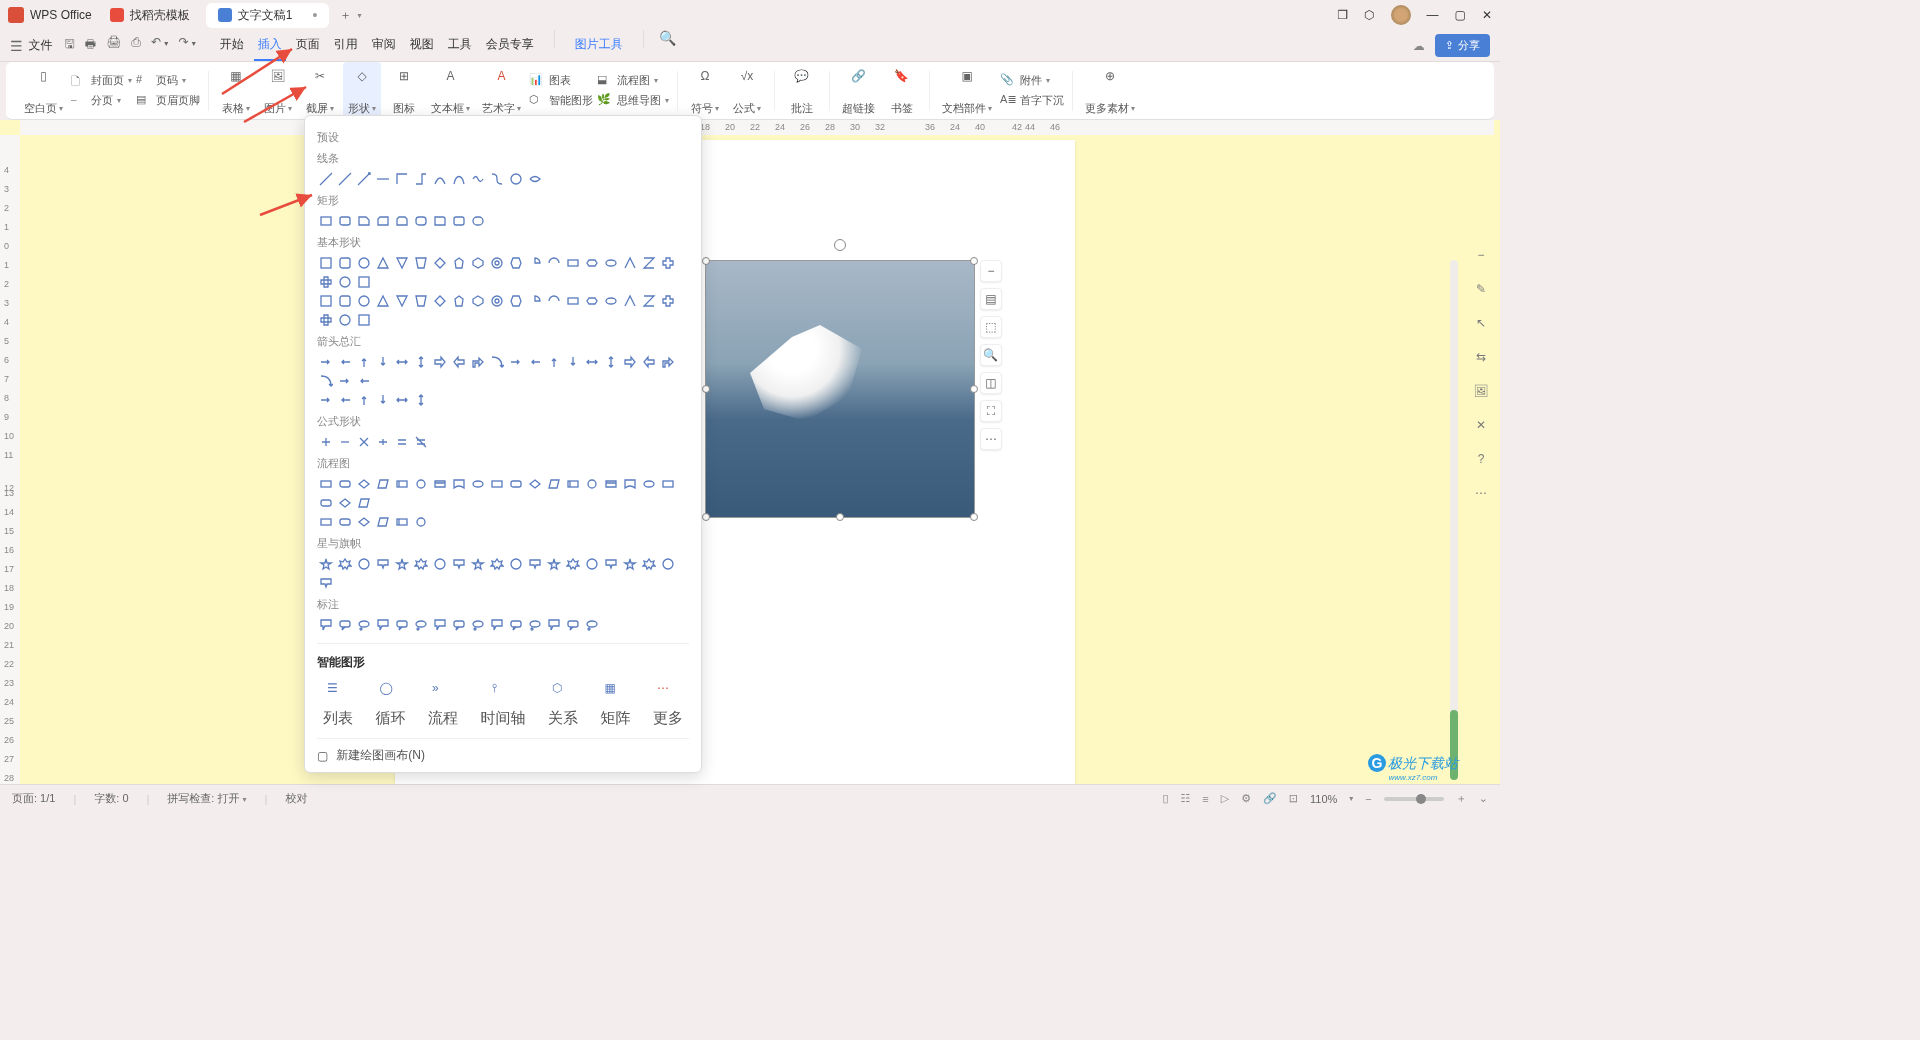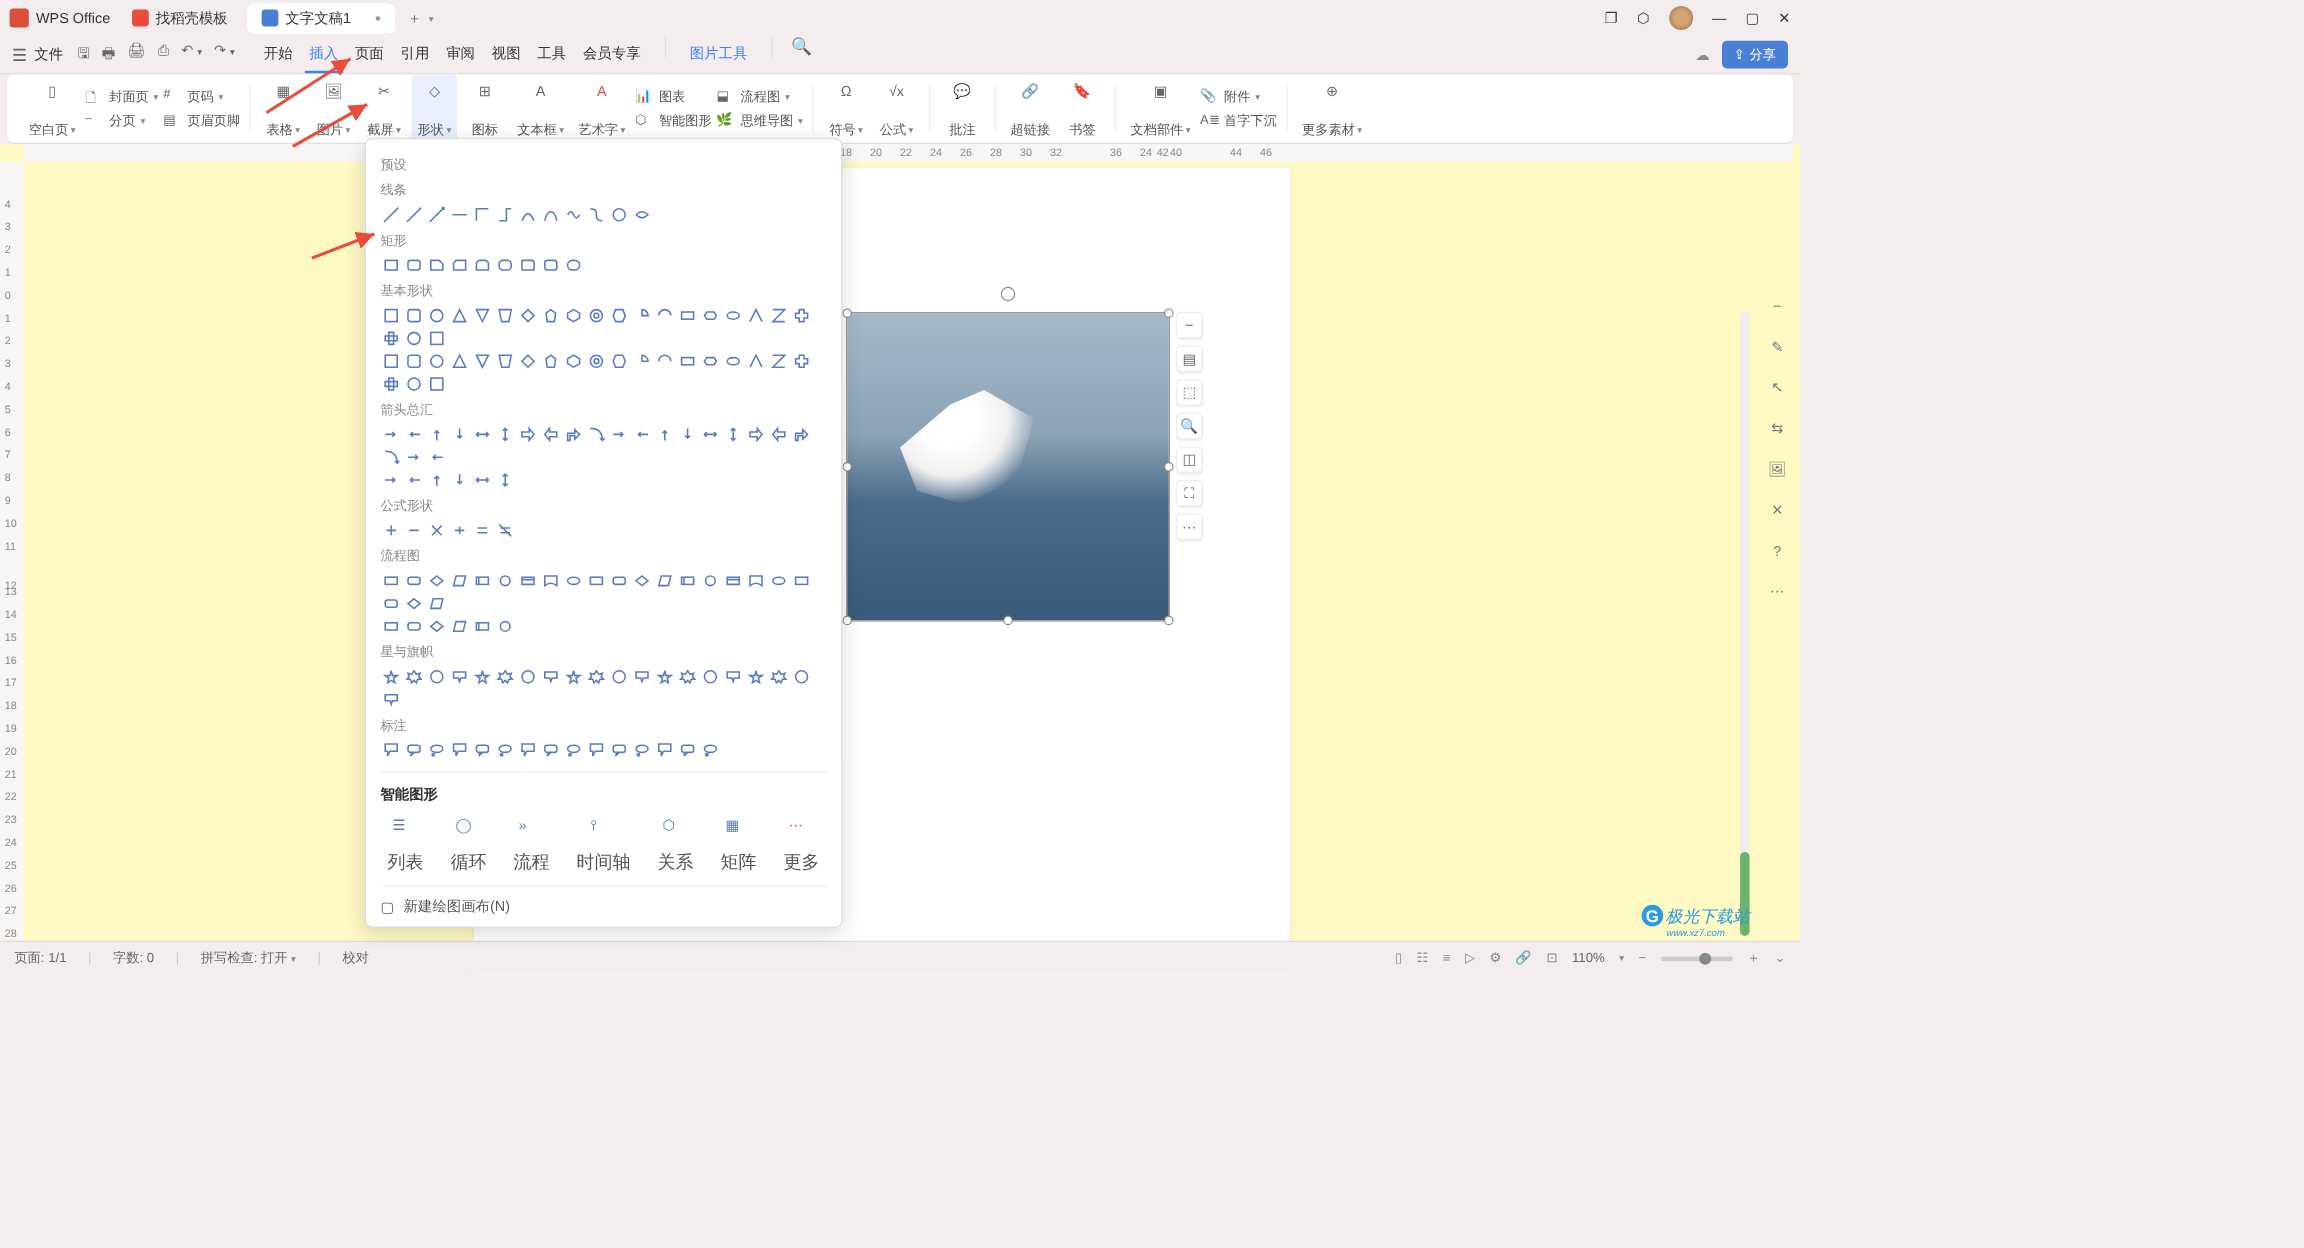--- a/index.html
+++ b/index.html
@@ -317,21 +317,21 @@
       <span class="tick" style="left: 730px;">22</span>
       <span class="tick" style="left: 755px;">24</span>
       <span class="tick" style="left: 780px;">26</span>
       <span class="tick" style="left: 805px;">28</span>
       <span class="tick" style="left: 830px;">30</span>
       <span class="tick" style="left: 855px;">32</span>
       <span class="tick" style="left: 880px; margin-top: 32px;">34</span>
       <span class="tick" style="left: 905px;">36</span>
       <span class="tick" style="left: 930px;">24</span>
       <span class="tick" style="left: 955px;">40</span>
-      <span class="tick" style="left: 944px;">42</span>
+      <span class="tick" style="left: 992px;">42</span>
       <span class="tick" style="left: 1005px;">44</span>
       <span class="tick" style="left: 1030px;">46</span>
     </div>
   <div class="ruler-v" id="ruler-v">
       <span class="tick" style="top: 30px;">4</span>
       <span class="tick" style="top: 49px;">3</span>
       <span class="tick" style="top: 68px;">2</span>
       <span class="tick" style="top: 87px;">1</span>
       <span class="tick" style="top: 106px;">0</span>
       <span class="tick" style="top: 125px;">1</span>

